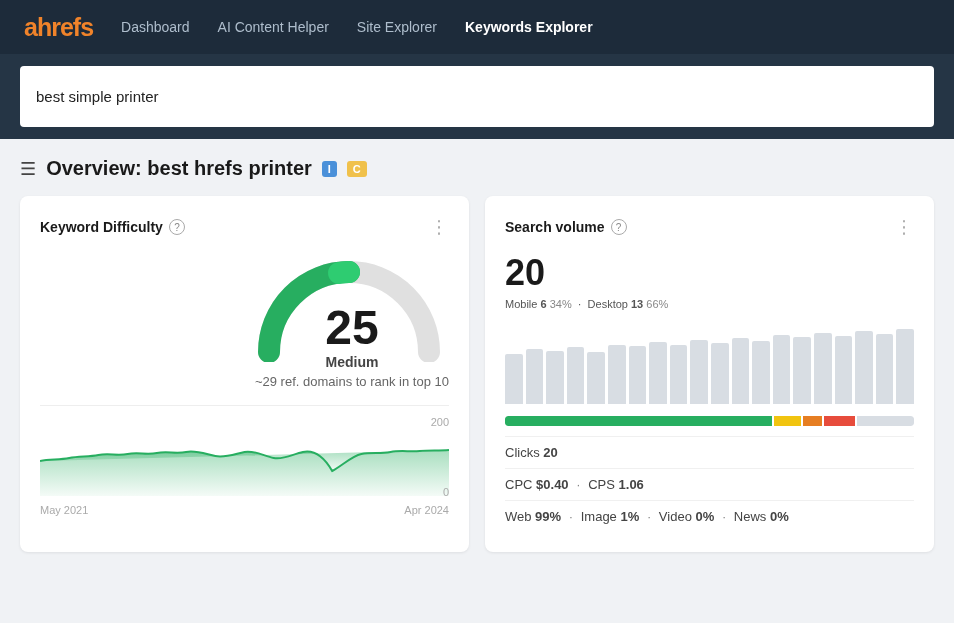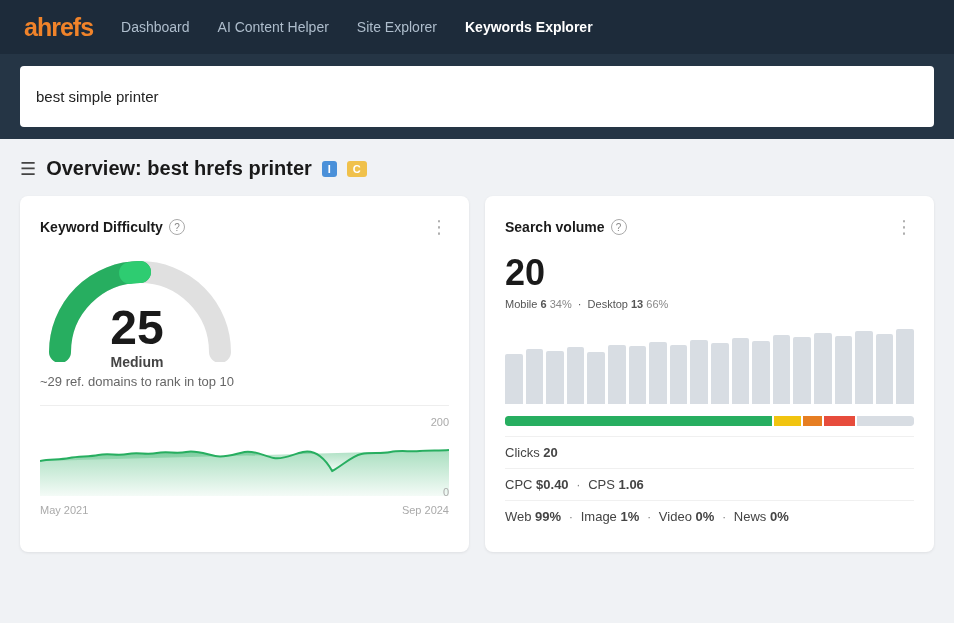--- a/index.html
+++ b/index.html
@@ -127,21 +127,21 @@
       font-size: 10px;
       color: #888;
       cursor: pointer;
     }
     .dots-icon { color: #aaa; font-size: 18px; cursor: pointer; letter-spacing: 1px; }
 
     
     .gauge-container {
       display: flex;
       flex-direction: column;
-      align-items: flex-start;
+      align-items: flex-end;
       margin: 8px 0 16px;
     }
     .gauge-svg { width: 200px; height: 110px; }
     .gauge-number {
       font-size: 48px;
       font-weight: 700;
       color: #1a1a1a;
       line-height: 1;
       margin-top: -8px;
     }
@@ -301,21 +301,21 @@
               <stop offset="100%" stop-color="#27ae60" stop-opacity="0.05"></stop>
             </linearGradient>
           </defs>
           <path d="M0,45 C10,43 20,44 30,42 C40,40 50,41 60,39 C70,37 80,40 90,38 C100,36 110,39 120,37 C130,35 140,38 150,36 C160,34 170,38 180,40 C190,42 200,38 210,36 C220,34 230,40 240,42 C250,44 260,38 270,36 C280,34 290,38 300,55 C310,50 320,40 330,38 C340,36 350,38 360,36 C370,34 380,36 390,35 C400,34 410,35 420,34" fill="url(#kd-grad)" stroke="#27ae60" stroke-width="2" fill-opacity="1"></path>
 
           <path d="M0,45 C10,43 20,44 30,42 C40,40 50,41 60,39 C70,37 80,40 90,38 C100,36 110,39 120,37 C130,35 140,38 150,36 C160,34 170,38 180,40 C190,42 200,38 210,36 C220,34 230,40 240,42 C250,44 260,38 270,36 C280,34 290,38 300,55 C310,50 320,40 330,38 C340,36 350,38 360,36 C370,34 380,36 390,35 C400,34 410,35 420,34 L420,80 L0,80 Z" fill="url(#kd-grad)"></path>
         </svg>
         <span class="trend-chart-label-0">0</span>
         <div class="trend-chart-dates">
           <span>May 2021</span>
-          <span>Sep 2024</span>
+          <span>Apr 2024</span>
         </div>
       </div>
     </div>
 
     <div class="card">
       <div class="card-header">
         <div class="card-title-group">
           <span class="card-title">Search volume</span>
           <span class="help-icon">?</span>
         </div>

